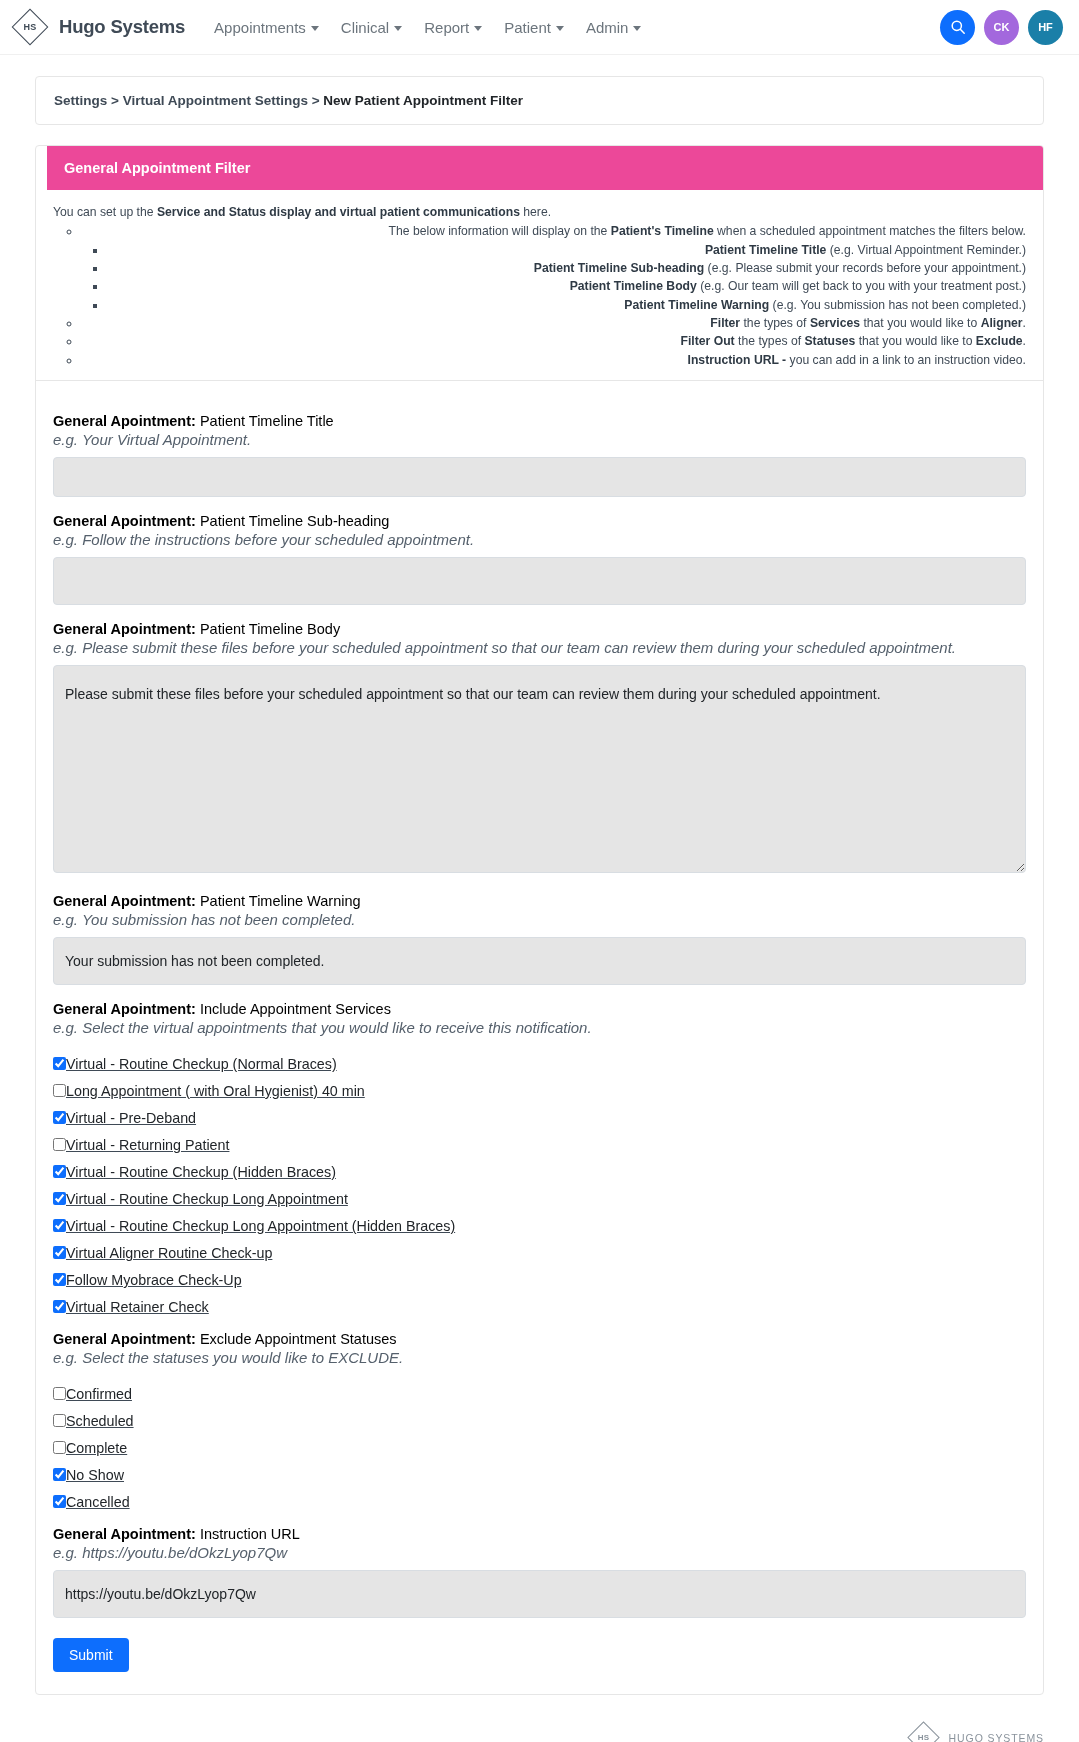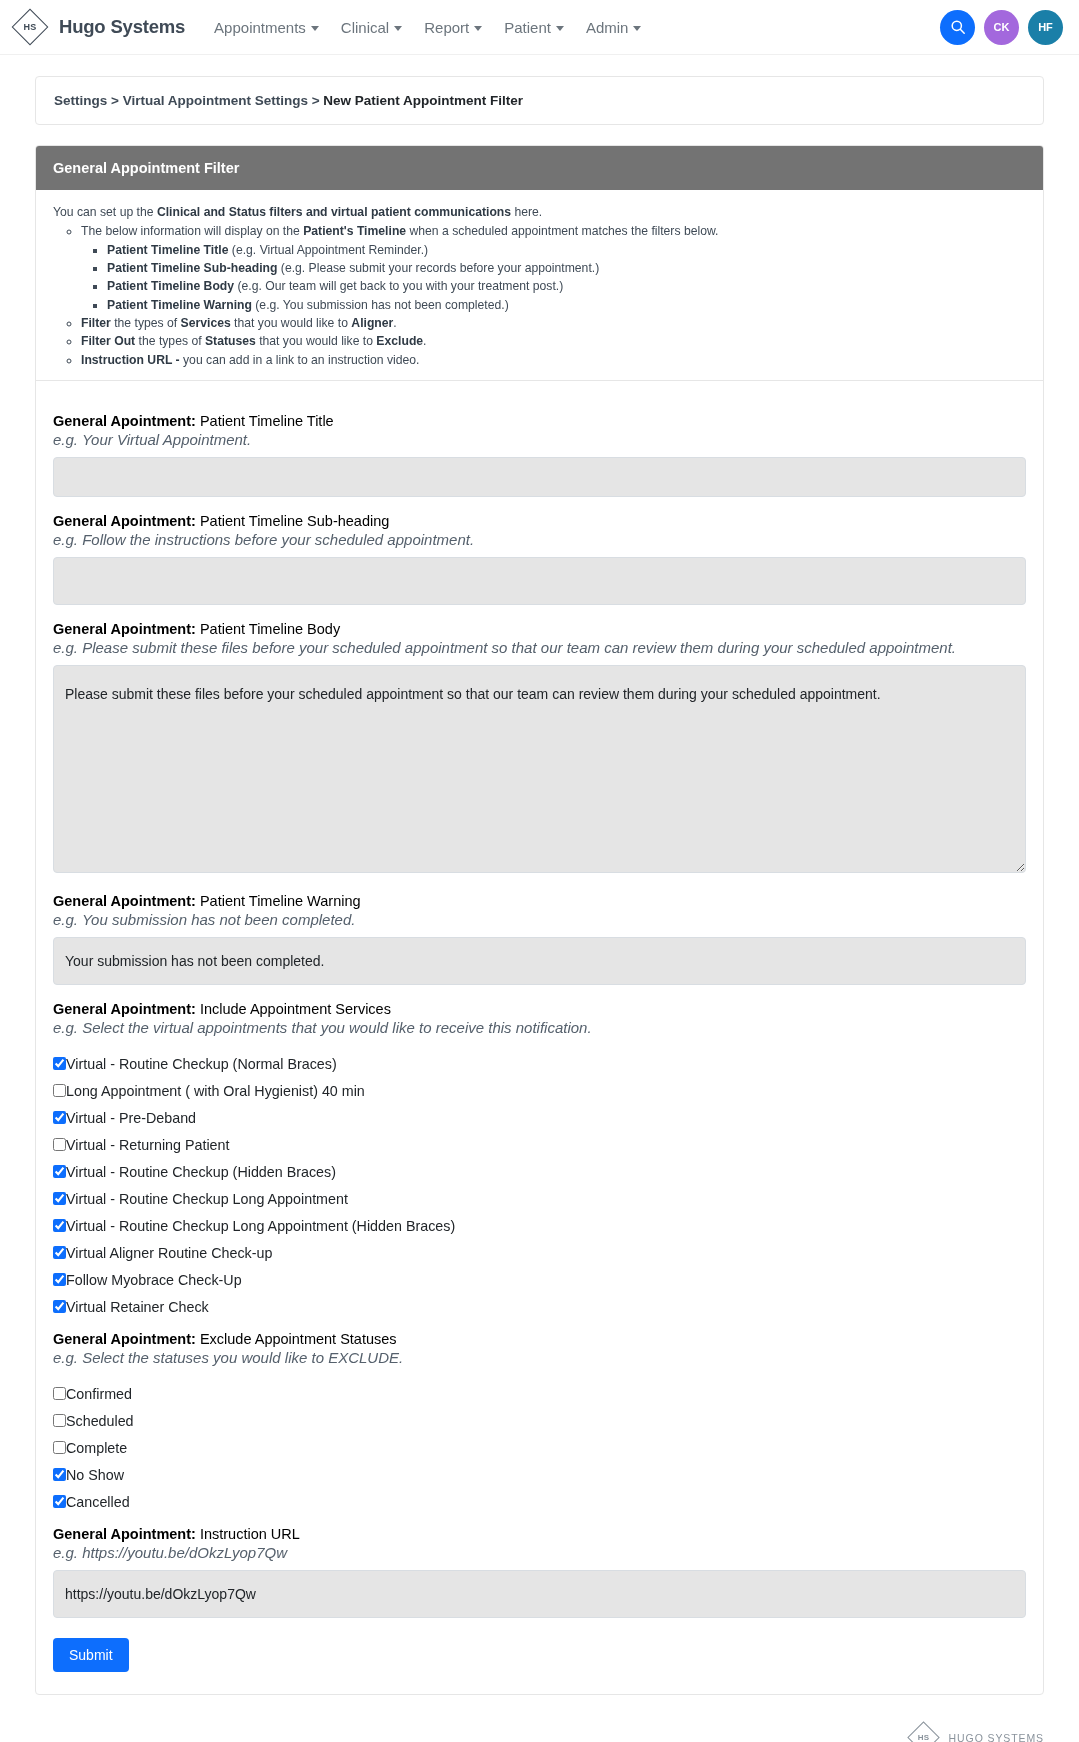--- a/index.html
+++ b/index.html
@@ -86,38 +86,39 @@
   
   .card {
     border: 1px solid #e6e6e6;
     border-radius: 4px;
     margin-top: 20px;
     margin-bottom: 26px;
     background: #fff;
     overflow: hidden;
   }
   .card-header {
-    background: #737373;
+    background: #ec4899;
     color: #fff;
     font-size: 14.5px;
     font-weight: 700;
     padding: 14px 17px;
+    margin-left: 11px;
   }
   .intro {
     padding: 14px 17px 10px 17px;
     border-bottom: 1px solid #e6e6e6;
     font-size: 12.2px;
     line-height: 1.42;
     color: #3f4a56;
   }
   .intro p { margin: 0 0 2px 0; }
   .intro ul { margin: 0; padding-left: 28px; }
   .intro ul.lvl1 { list-style: circle; }
   .intro ul.lvl2 { list-style: square; padding-left: 26px; margin-top: 1px; }
-  .intro li { margin: 1px 0; }
+  .intro li { margin: 1px 0; text-align: right; }
   .intro b { font-weight: 700; color: #2f3a45; }
 
   
   .form-body { padding: 16px 17px 22px 17px; }
   .field { margin-bottom: 2px; }
   .field-label {
     font-size: 14.5px;
     color: #000000;
     margin-top: 16px;
     margin-bottom: 2px;
@@ -141,21 +142,21 @@
     outline: none;
   }
   input.txt { height: 31px; }
   input.txt.tall { height: 48px; }
   textarea.txt {
     height: 208px;
     resize: vertical;
     line-height: 1.42;
   }
 
-  .check-list { margin-top: 20px; }
+  .check-list { margin-top: 20px; text-decoration: underline; }
   .check-row {
     display: flex;
     align-items: center;
     margin-bottom: 11px;
     font-size: 14.3px;
     color: #212529;
   }
   .check-row input[type=checkbox] {
     margin: 0 0 0 0;
     width: 13px; height: 13px;
@@ -251,21 +252,21 @@
 <div class="page">
 
   <div class="breadcrumb-card">
     <span>Settings</span><span class="bc-sep"> &gt; </span><span>Virtual Appointment Settings</span><span class="bc-sep"> &gt; </span><span class="bc-current">New Patient Appointment Filter</span>
   </div>
 
   <div class="card">
     <div class="card-header">General Appointment Filter</div>
 
     <div class="intro">
-      <p><span>You can set up the </span><b>Clinical and Status filters and virtual patient communications</b><span> here.</span></p>
+      <p><span>You can set up the </span><b>Service and Status display and virtual patient communications</b><span> here.</span></p>
       <ul class="lvl1">
         <li>
           <span>The below information will display on the </span><b>Patient's Timeline</b><span> when a scheduled appointment matches the filters below.</span>
           <ul class="lvl2">
             <li><b>Patient Timeline Title</b><span> (e.g. Virtual Appointment Reminder.)</span></li>
             <li><b>Patient Timeline Sub-heading</b><span> (e.g. Please submit your records before your appointment.)</span></li>
             <li><b>Patient Timeline Body</b><span> (e.g. Our team will get back to you with your treatment post.)</span></li>
             <li><b>Patient Timeline Warning</b><span> (e.g. You submission has not been completed.)</span></li>
           </ul>
         </li>

